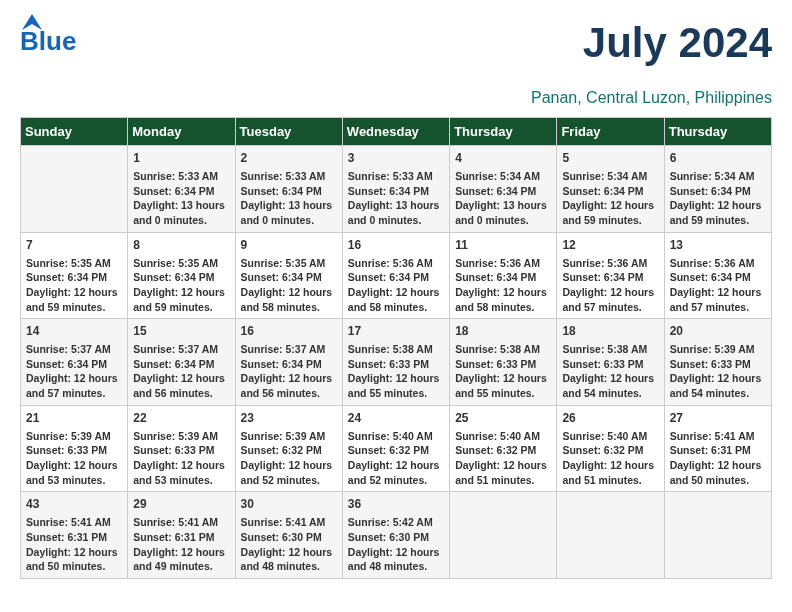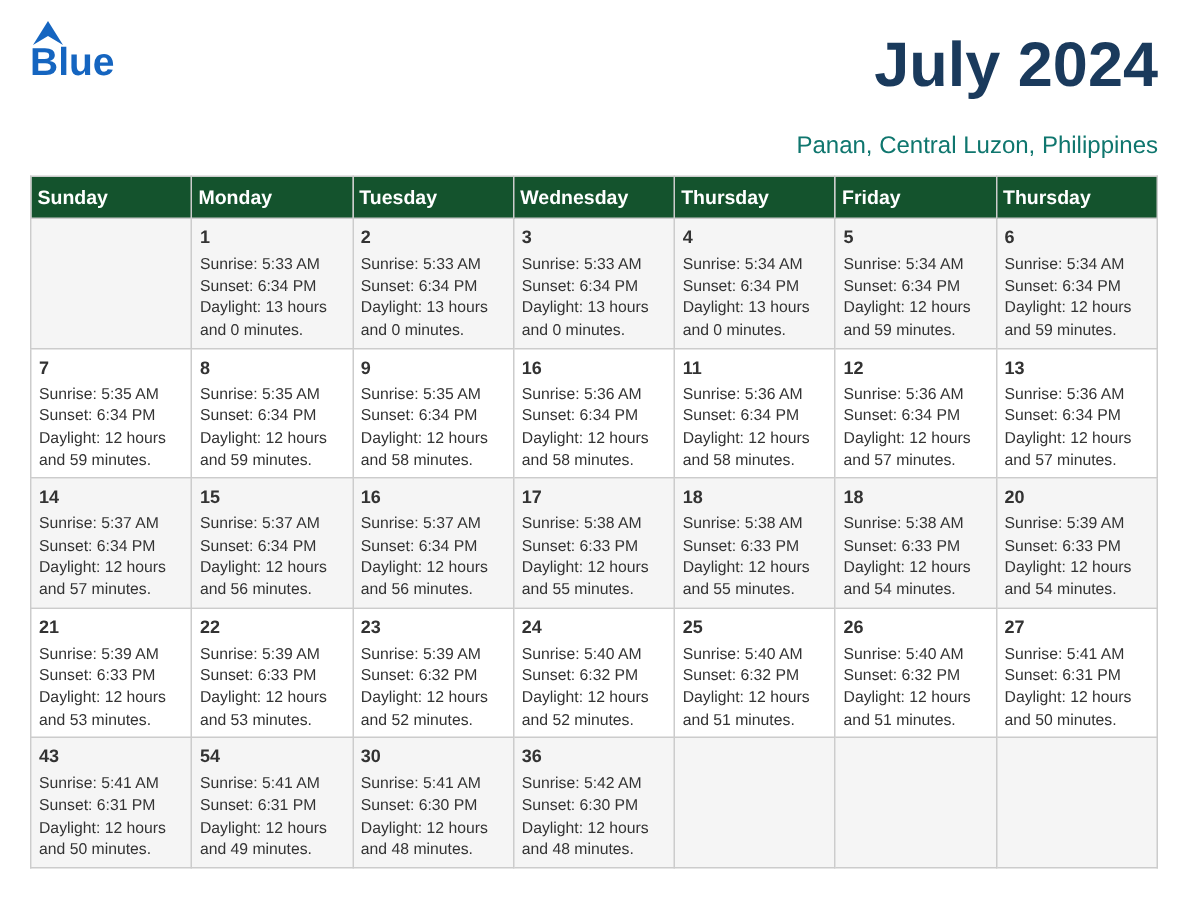--- a/index.html
+++ b/index.html
@@ -66,20 +66,21 @@
     }
     .day-num {
       font-weight: bold;
       font-size: 12px;
       display: block;
       margin-bottom: 2px;
     }
     .day-info {
       font-size: 10.5px;
       color: #333;
+      font-weight: bold;
     }
   </style>
 </head>
 <body>
 
 <div class="header">
   <div class="logo">
     <div style="display:flex;align-items:center;">
       <svg width="20" height="20" viewBox="0 0 20 20" style="margin-left:2px;margin-top:-8px;">
         <polygon points="0,18 10,2 20,18 10,12" fill="#1565c0"></polygon>
@@ -222,21 +223,21 @@
           <span class="day-num">27</span>
           <div class="day-info">Sunrise: 5:41 AM<br>Sunset: 6:31 PM<br>Daylight: 12 hours<br>and 50 minutes.</div>
         </td>
       </tr>
       <tr>
         <td>
           <span class="day-num">43</span>
           <div class="day-info">Sunrise: 5:41 AM<br>Sunset: 6:31 PM<br>Daylight: 12 hours<br>and 50 minutes.</div>
         </td>
         <td>
-          <span class="day-num">54</span>
+          <span class="day-num">29</span>
           <div class="day-info">Sunrise: 5:41 AM<br>Sunset: 6:31 PM<br>Daylight: 12 hours<br>and 49 minutes.</div>
         </td>
         <td>
           <span class="day-num">30</span>
           <div class="day-info">Sunrise: 5:41 AM<br>Sunset: 6:30 PM<br>Daylight: 12 hours<br>and 48 minutes.</div>
         </td>
         <td>
           <span class="day-num">36</span>
           <div class="day-info">Sunrise: 5:42 AM<br>Sunset: 6:30 PM<br>Daylight: 12 hours<br>and 48 minutes.</div>
         </td>

